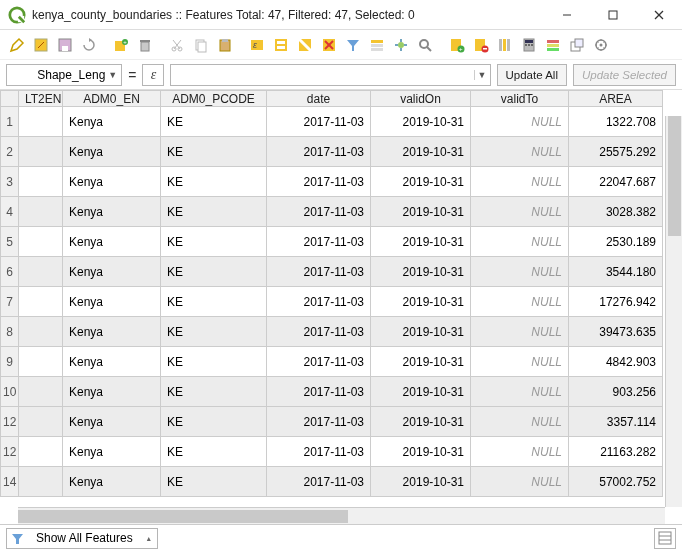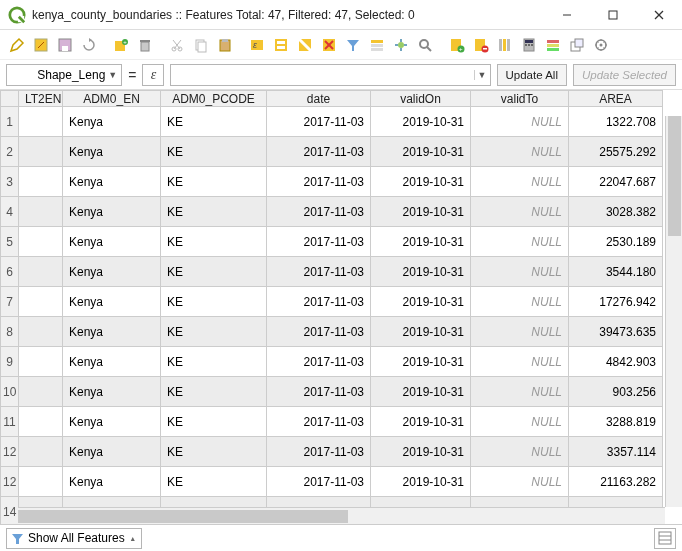--- a/index.html
+++ b/index.html
@@ -31,21 +31,21 @@
   .rowhdr { background: #f0f0f0; text-align: center; color: #555; width: 18px; padding: 0 2px; }
   tbody tr.alt td.cell { background: #ececec; }
   td.cell { background: #fff; }
   .right { text-align: right; }
   .null { color: #999; font-style: italic; text-align: right; }
   .scroll-h { position: absolute; bottom: 0; left: 18px; right: 17px; height: 17px; background: #f0f0f0; border-top: 1px solid #ccc; }
   .scroll-h .thumb { position: absolute; left: 0; top: 2px; height: 13px; width: 330px; background: #c9c9c9; }
   .scroll-v { position: absolute; top: 26px; right: 0; bottom: 17px; width: 17px; background: #f0f0f0; border-left: 1px solid #ccc; }
   .scroll-v .thumb { position: absolute; top: 0; left: 2px; width: 13px; height: 120px; background: #c9c9c9; }
   .statusbar { height: 27px; display: flex; align-items: center; border-top: 1px solid #ccc; padding: 0 6px; background: #fff; justify-content: space-between; }
-  .sb-left { display: flex; align-items: center; border: 1px solid #b5b5b5; height: 21px; padding: 0 6px 0 4px; background: #fff; gap: 4px; }
+  .sb-left { display: flex; align-items: center; border: 1px solid #b5b5b5; height: 21px; padding: 0 6px 0 4px; background: #fff; gap: 12px; }
   .sb-left .small-chev { font-size: 8px; color: #666; margin-left: 2px; }
   .sb-right { width: 22px; height: 21px; border: 1px solid #b5b5b5; display: flex; align-items: center; justify-content: center; }
 </style>
 </head>
 <body>
 
 <div class="titlebar">
   <svg class="logo" viewBox="0 0 20 20">
     <circle cx="10" cy="10" r="8" fill="none" stroke="#5a9a2f" stroke-width="3"></circle>
     <rect x="11" y="11" width="7" height="7" fill="#fff"></rect>
@@ -368,30 +368,20 @@
         <tr class="alt">
           <td class="rowhdr">10</td>
           <td class="cell"></td>
           <td class="cell">Kenya</td>
           <td class="cell">KE</td>
           <td class="cell right">2017-11-03</td>
           <td class="cell right">2019-10-31</td>
           <td class="cell null">NULL</td>
           <td class="cell right">903.256</td>
         </tr>
-        <tr>
-          <td class="rowhdr">11</td>
-          <td class="cell"></td>
-          <td class="cell">Kenya</td>
-          <td class="cell">KE</td>
-          <td class="cell right">2017-11-03</td>
-          <td class="cell right">2019-10-31</td>
-          <td class="cell null">NULL</td>
-          <td class="cell right">3288.819</td>
-        </tr>
         <tr class="alt">
           <td class="rowhdr">12</td>
           <td class="cell"></td>
           <td class="cell">Kenya</td>
           <td class="cell">KE</td>
           <td class="cell right">2017-11-03</td>
           <td class="cell right">2019-10-31</td>
           <td class="cell null">NULL</td>
           <td class="cell right">3357.114</td>
         </tr>

